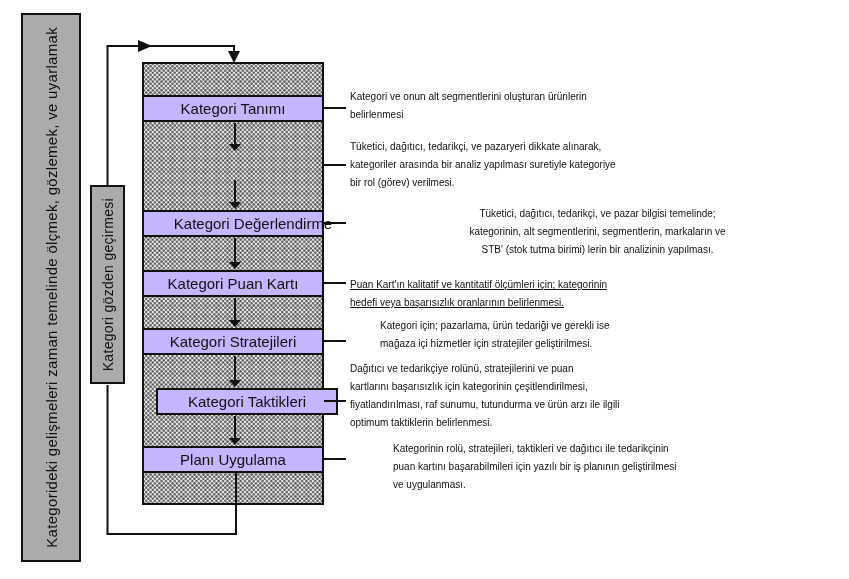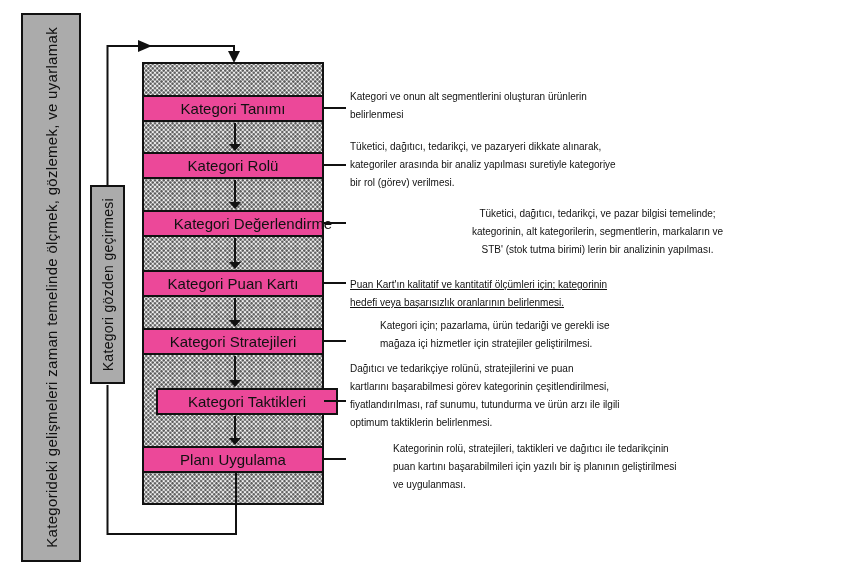--- a/index.html
+++ b/index.html
@@ -26,21 +26,21 @@
     background-color:#f4f4f4;
     background-image:
       radial-gradient(#5a5a5a 1px, transparent 1.45px),
       radial-gradient(#5a5a5a 1px, transparent 1.45px);
     background-size:4.4px 4.4px;
     background-position:0 0, 2.2px 2.2px;
   }
   
   .flow-box{
     position:absolute;left:142px;width:182px;height:27px;box-sizing:border-box;
-    background:#ec4899;border:2px solid #111111;
+    background:#c4b5fd;border:2px solid #111111;
     display:flex;align-items:center;justify-content:center;
     font-size:15px;white-space:nowrap;
   }
   .box-1{top:95px;}
   .box-2{top:152px;}
   .box-3{top:210px;padding-left:40px;}
   .box-4{top:270px;}
   .box-5{top:328px;}
   .box-6{top:388px;margin-left:14px;}
   .box-7{top:446px;}
@@ -66,21 +66,20 @@
     <span class="vtext">Kategorideki gelişmeleri zaman temelinde ölçmek, gözlemek, ve uyarlamak</span>
   </div>
 
   <div class="vbar vbar-inner">
     <span class="vtext">Kategori gözden geçirmesi</span>
   </div>
 
   <div class="flow-container"></div>
 
   <div class="flow-box box-1">Kategori Tanımı</div>
-  <div class="flow-box box-2">Kategori Rolü</div>
   <div class="flow-box box-3">Kategori Değerlendirme</div>
   <div class="flow-box box-4">Kategori Puan Kartı</div>
   <div class="flow-box box-5">Kategori Stratejileri</div>
   <div class="flow-box box-6">Kategori Taktikleri</div>
   <div class="flow-box box-7">Planı Uygulama</div>
 
   <svg class="lines" width="849" height="579">
     <g stroke="#111111" stroke-width="2" fill="none">
 
       <path d="M107.5,185 V46 H234 V52"></path>
@@ -120,37 +119,37 @@
   </div>
 
   <div class="ann ann-2">
     <div class="ann-line">Tüketici, dağıtıcı, tedarikçi, ve pazaryeri dikkate alınarak,</div>
     <div class="ann-line">kategoriler arasında bir analiz yapılması suretiyle kategoriye</div>
     <div class="ann-line">bir rol (görev) verilmesi.</div>
   </div>
 
   <div class="ann ann-3">
     <div class="ann-line">Tüketici, dağıtıcı, tedarikçi, ve pazar bilgisi temelinde;</div>
-    <div class="ann-line">kategorinin, alt kategorilerin, segmentlerin, markaların ve</div>
+    <div class="ann-line">kategorinin, alt segmentlerini, segmentlerin, markaların ve</div>
     <div class="ann-line">STB' (stok tutma birimi) lerin bir analizinin yapılması.</div>
   </div>
 
   <div class="ann ann-4">
     <div class="ann-line">Puan Kart'ın kalitatif ve kantitatif ölçümleri için; kategorinin</div>
     <div class="ann-line">hedefi veya başarısızlık oranlarının belirlenmesi.</div>
   </div>
 
   <div class="ann ann-5">
     <div class="ann-line">Kategori için; pazarlama, ürün tedariği ve gerekli ise</div>
     <div class="ann-line">mağaza içi hizmetler için stratejiler geliştirilmesi.</div>
   </div>
 
   <div class="ann ann-6">
     <div class="ann-line">Dağıtıcı ve tedarikçiye rolünü, stratejilerini ve puan</div>
-    <div class="ann-line">kartlarını başarabilmesi görev kategorinin çeşitlendirilmesi,</div>
+    <div class="ann-line">kartlarını başarısızlık için kategorinin çeşitlendirilmesi,</div>
     <div class="ann-line">fiyatlandırılması, raf sunumu, tutundurma ve ürün arzı ile ilgili</div>
     <div class="ann-line">optimum taktiklerin belirlenmesi.</div>
   </div>
 
   <div class="ann ann-7">
     <div class="ann-line">Kategorinin rolü, stratejileri, taktikleri ve dağıtıcı ile tedarikçinin</div>
     <div class="ann-line">puan kartını başarabilmileri için yazılı bir iş planının geliştirilmesi</div>
     <div class="ann-line">ve uygulanması.</div>
   </div>
 

